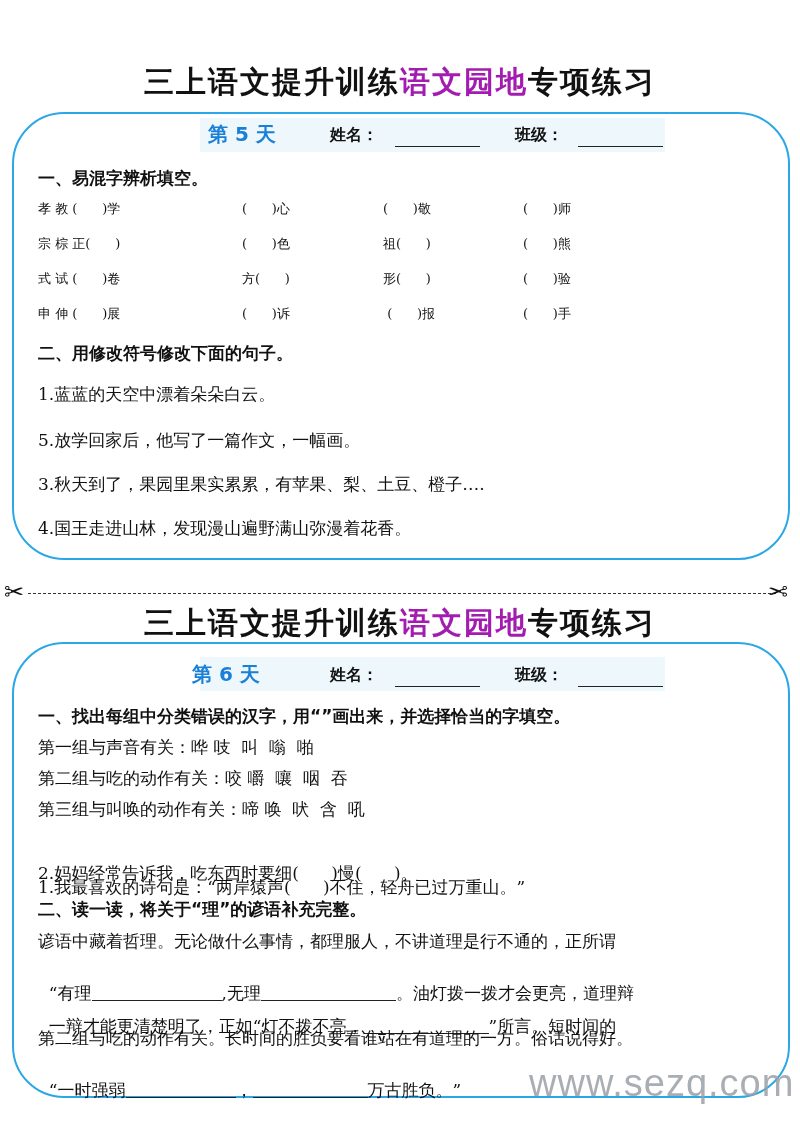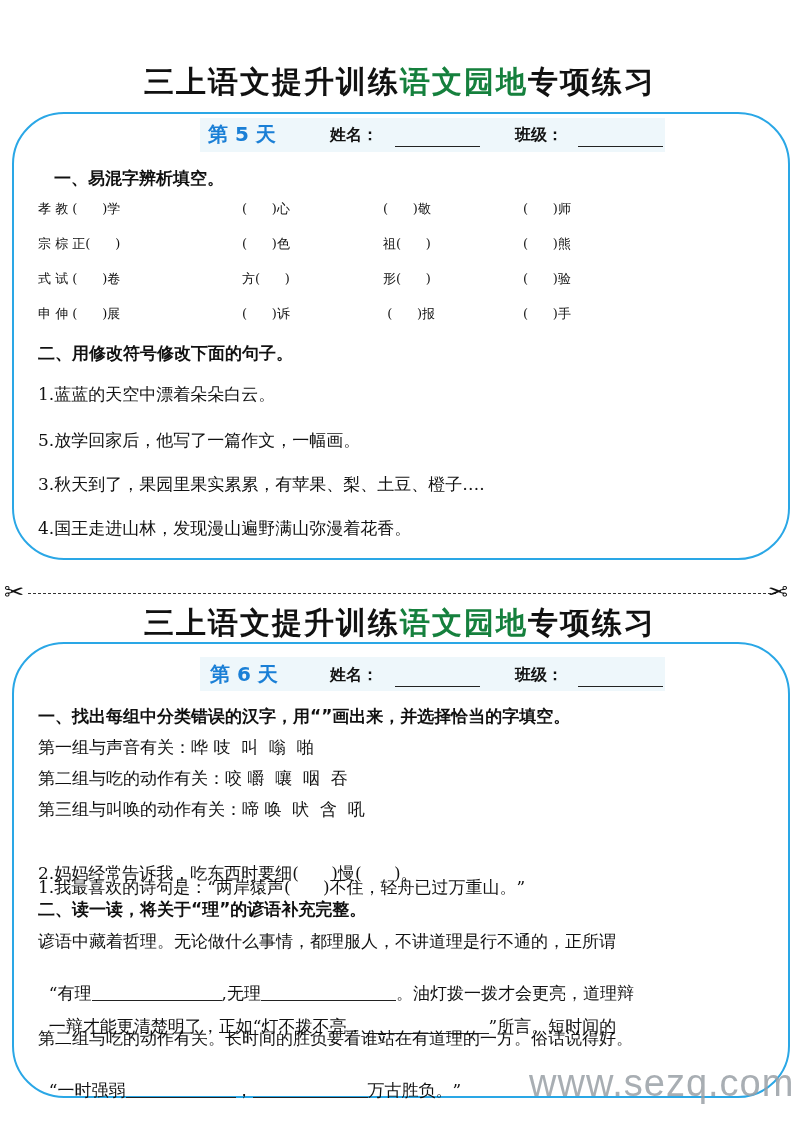--- a/index.html
+++ b/index.html
@@ -1,20 +1,20 @@
 <!DOCTYPE html>
 <html><head>
 <meta charset="utf-8">
 <style>
   * { box-sizing: border-box; margin: 0; padding: 0; }
   body { width: 800px; height: 1131px; background: #ffffff; position: relative; overflow: hidden;
     font-family: "DejaVu Serif", "Liberation Serif", serif; color: #111; }
   .title { position: absolute; left: 0; width: 800px; text-align: center; font-size: 30px; font-weight: bold;
     font-family: "DejaVu Sans", sans-serif; letter-spacing: 2px; }
-  .title .red { color: #15803d; }
+  .title .red { color: #a21caf; }
   .box { position: absolute; left: 12px; width: 778px; border: 2px solid #2aa7e6; border-radius: 52px; }
   .header-band { position: absolute; left: 200px; width: 465px; height: 34px; background: #eef7fb; }
   .day { position: absolute; font-size: 20px; font-weight: bold; color: #1a7fd6; font-family: "DejaVu Sans", sans-serif; }
   .lbl { position: absolute; font-size: 16px; font-weight: bold; font-family: "DejaVu Sans", sans-serif; }
   .uline { position: absolute; border-bottom: 1.5px solid #222; height: 1px; }
   .sec { position: absolute; left: 38px; font-size: 17px; font-weight: bold; font-family: "DejaVu Sans", sans-serif; }
   .line { position: absolute; left: 38px; font-size: 17px; white-space: pre; }
   .cell { position: absolute; font-size: 13px; white-space: pre; }
   .blank { display: inline-block; border-bottom: 1.2px solid #222; height: 18px; vertical-align: -2px; }
   .cut { position: absolute; top: 593px; left: 28px; width: 748px; border-top: 1.5px dashed #333; }
@@ -30,21 +30,21 @@
 </div>
 
 <div class="box" style="top:112px; height:448px;"></div>
 <div class="header-band" style="top:118px;"></div>
 <div class="day" style="left:208px; top:121px;">第 5 天</div>
 <div class="lbl" style="left:330px; top:125px;">姓名：</div>
 <div class="uline" style="left:395px; top:146px; width:85px;"></div>
 <div class="lbl" style="left:515px; top:125px;">班级：</div>
 <div class="uline" style="left:578px; top:146px; width:85px;"></div>
 
-<div class="sec" style="top:167px;margin-left:16px;">一、易混字辨析填空。</div>
+<div class="sec" style="top:167px;">一、易混字辨析填空。</div>
 
 <div>
   <div class="cell" style="left:38px; top:200px;">孝 教 (      )学</div>
   <div class="cell" style="left:242px; top:200px;">(      )心</div>
   <div class="cell" style="left:383px; top:200px;">(      )敬</div>
   <div class="cell" style="left:523px; top:200px;">(      )师</div>
 
   <div class="cell" style="left:38px; top:235px;">宗 棕 正(      )</div>
   <div class="cell" style="left:242px; top:235px;">(      )色</div>
   <div class="cell" style="left:383px; top:235px;">祖(      )</div>
@@ -70,21 +70,21 @@
 <div class="scissor" style="left:4px;">✂</div>
 <div class="cut"></div>
 <div class="scissor" style="left:768px; transform: scaleX(-1);">✂</div>
 
 <div class="title" style="top:603px;">
   <span>三上语文提升训练</span><span class="red">语文园地</span><span>专项练习</span>
 </div>
 
 <div class="box" style="top:642px; height:456px;"></div>
 <div class="header-band" style="top:657px;"></div>
-<div class="day" style="left:210px; top:661px;">第 6 天</div>
+<div class="day" style="left:192px; top:661px;">第 6 天</div>
 <div class="lbl" style="left:330px; top:665px;">姓名：</div>
 <div class="uline" style="left:395px; top:686px; width:85px;"></div>
 <div class="lbl" style="left:515px; top:665px;">班级：</div>
 <div class="uline" style="left:578px; top:686px; width:85px;"></div>
 
 <div class="sec" style="top:705px;">一、找出每组中分类错误的汉字，用“”画出来，并选择恰当的字填空。</div>
 <div class="line" style="top:736px;">第一组与声音有关：哗 吱  叫  嗡  啪</div>
 <div class="line" style="top:767px;">第二组与吃的动作有关：咬 嚼  嚷  咽  吞</div>
 <div class="line" style="top:798px;">第三组与叫唤的动作有关：啼 唤  吠  含  吼</div>
 <div class="line" style="top:830px;margin-top:46px;">1.我最喜欢的诗句是：“两岸猿声(      )不住，轻舟已过万重山。”</div>

